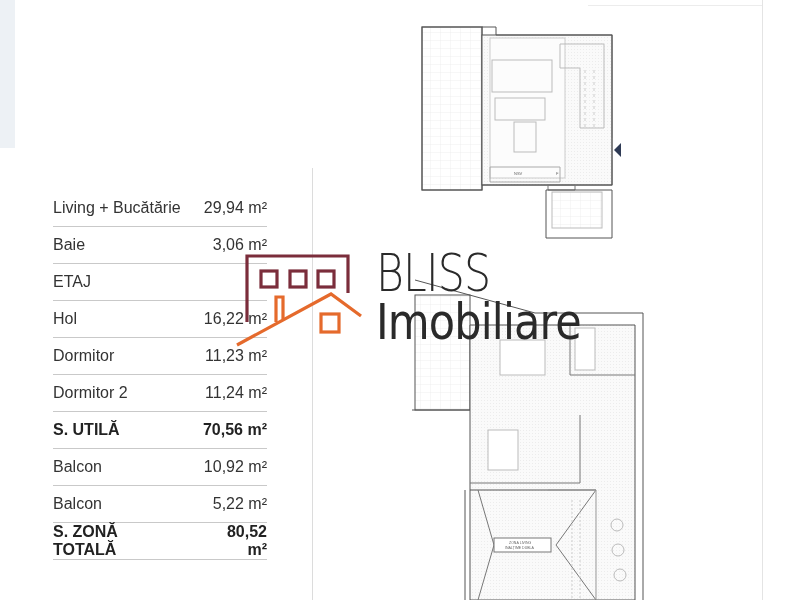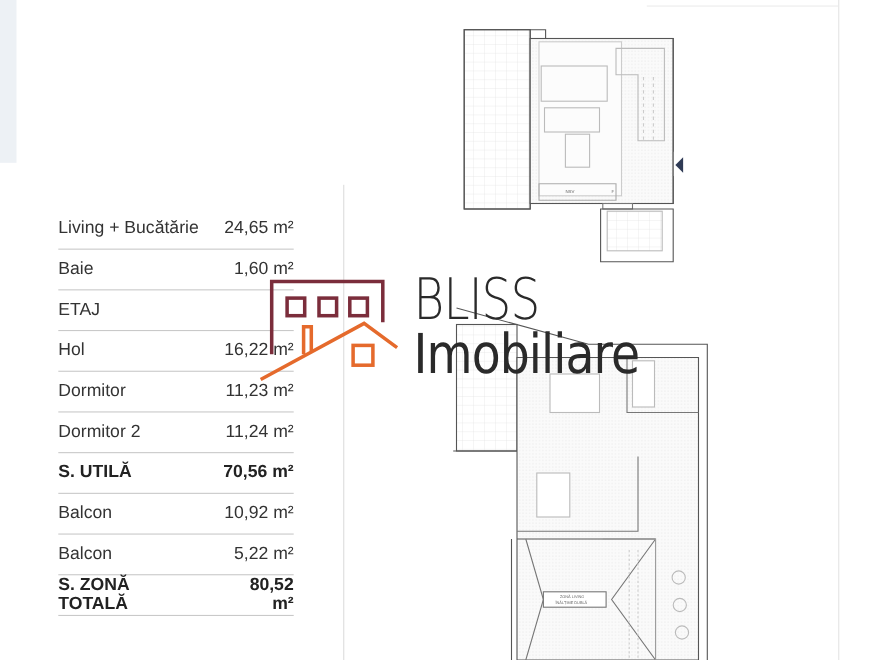--- a/index.html
+++ b/index.html
@@ -21,25 +21,25 @@
 <body>
 
 <div class="side-strip"></div>
 <div class="frame-top"></div>
 <div class="frame-right"></div>
 <div class="divider-v"></div>
 
 <div class="table">
   <div class="row">
       <span>Living + Bucătărie</span>
-      <span class="val">24,65 m²</span>
+      <span class="val">29,94 m²</span>
     </div>
   <div class="row">
       <span>Baie</span>
-      <span class="val">1,60 m²</span>
+      <span class="val">3,06 m²</span>
     </div>
   <div class="row">
       <span>ETAJ</span>
       <span class="val"></span>
     </div>
   <div class="row">
       <span>Hol</span>
       <span class="val">16,22 m²</span>
     </div>
   <div class="row">

